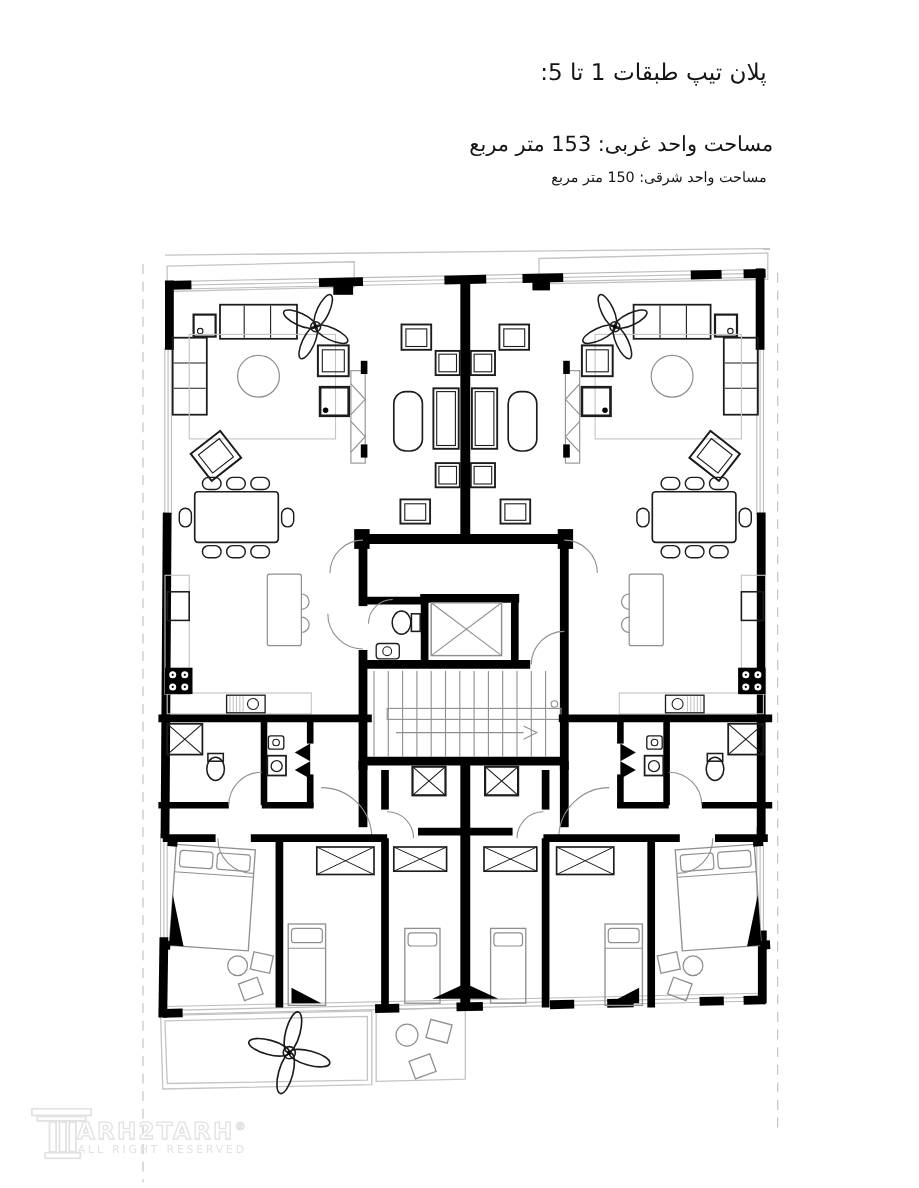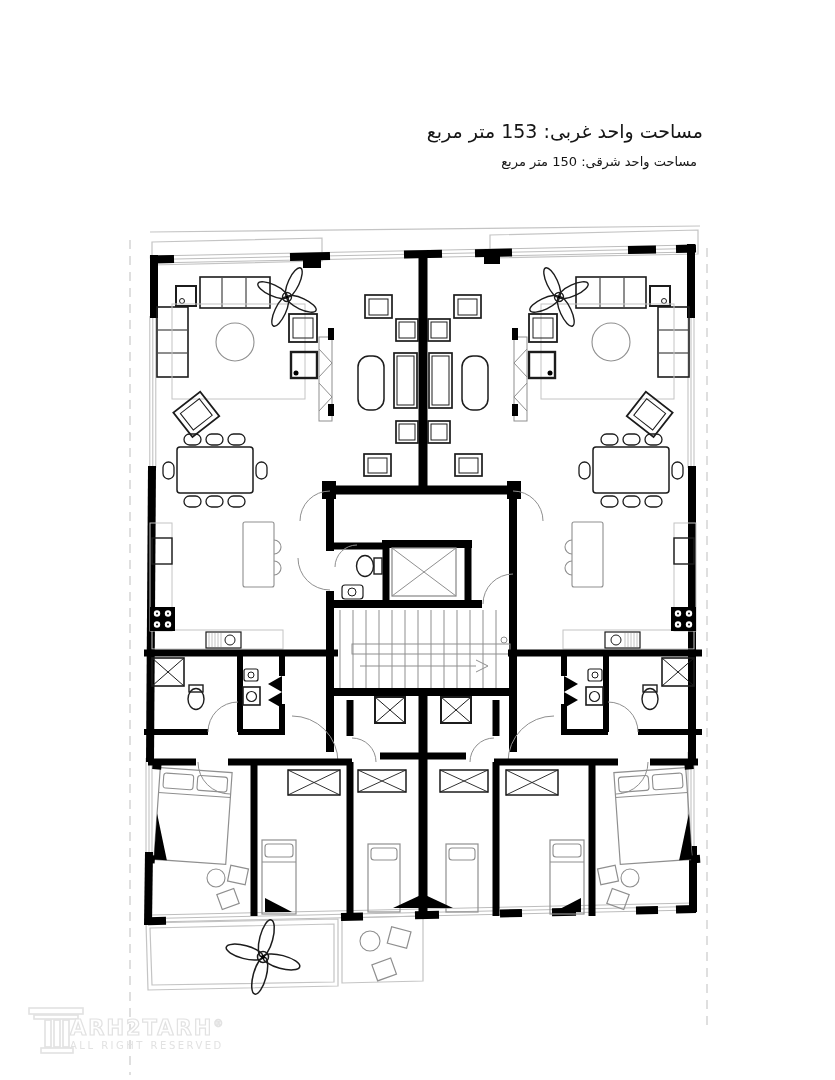--- a/index.html
+++ b/index.html
@@ -12,31 +12,32 @@
   svg.plan{position:absolute;left:0;top:0;}
   .wall{stroke:var(--wall,#000);fill:none;}
   .f1{stroke:var(--furniture-dark,#1c1c1c);fill:none;}
   .f2{stroke:var(--furniture-mid,#8f8f8f);fill:none;}
   .f3{stroke:var(--hairline,#c4c4c4);fill:none;}
   .bal{stroke:var(--balcony,#c4c4c4);fill:none;stroke-width:1.2;}
   .win{stroke:#bdbdbd;stroke-width:1;fill:none;}
   .dash{stroke:#bfbfbf;stroke-width:1;stroke-dasharray:9 7;fill:none;}
   .blk{fill:#000;stroke:none;}
   .wm{position:absolute;left:28px;top:1002px;display:flex;align-items:flex-start;}
-  .wm-text{margin-left:-16px;padding-top:16px;}
+  .wm-text{margin-left:-16px;padding-top:16px;text-align:center;}
   .wm-brand{font-size:21px;font-weight:bold;letter-spacing:2px;color:#fff;
             -webkit-text-stroke:1.2px var(--watermark,#e2e2e2);line-height:1;}
   .wm-brand sup{font-size:10px;-webkit-text-stroke:0.8px var(--watermark,#e2e2e2);}
   .wm-tag{font-size:10px;letter-spacing:2.5px;color:var(--watermark,#e2e2e2);margin-top:2px;line-height:1;}
 </style>
 </head>
 <body>
 
 <div class="canvas">
 
+  <div class="ptext title-line">پلان تیپ طبقات 1 تا 5:</div>
   <div class="ptext area-line-1">مساحت واحد غربی: 153 متر مربع</div>
   <div class="ptext area-line-2">مساحت واحد شرقی: 150 متر مربع</div>
 
   <svg class="plan" width="835" height="1080" viewBox="0 0 835 1080">
 
     <g class="dash">
       <line x1="130" y1="240" x2="130" y2="1075"></line>
       <line x1="707" y1="248" x2="707" y2="1032"></line>
     </g>
 

